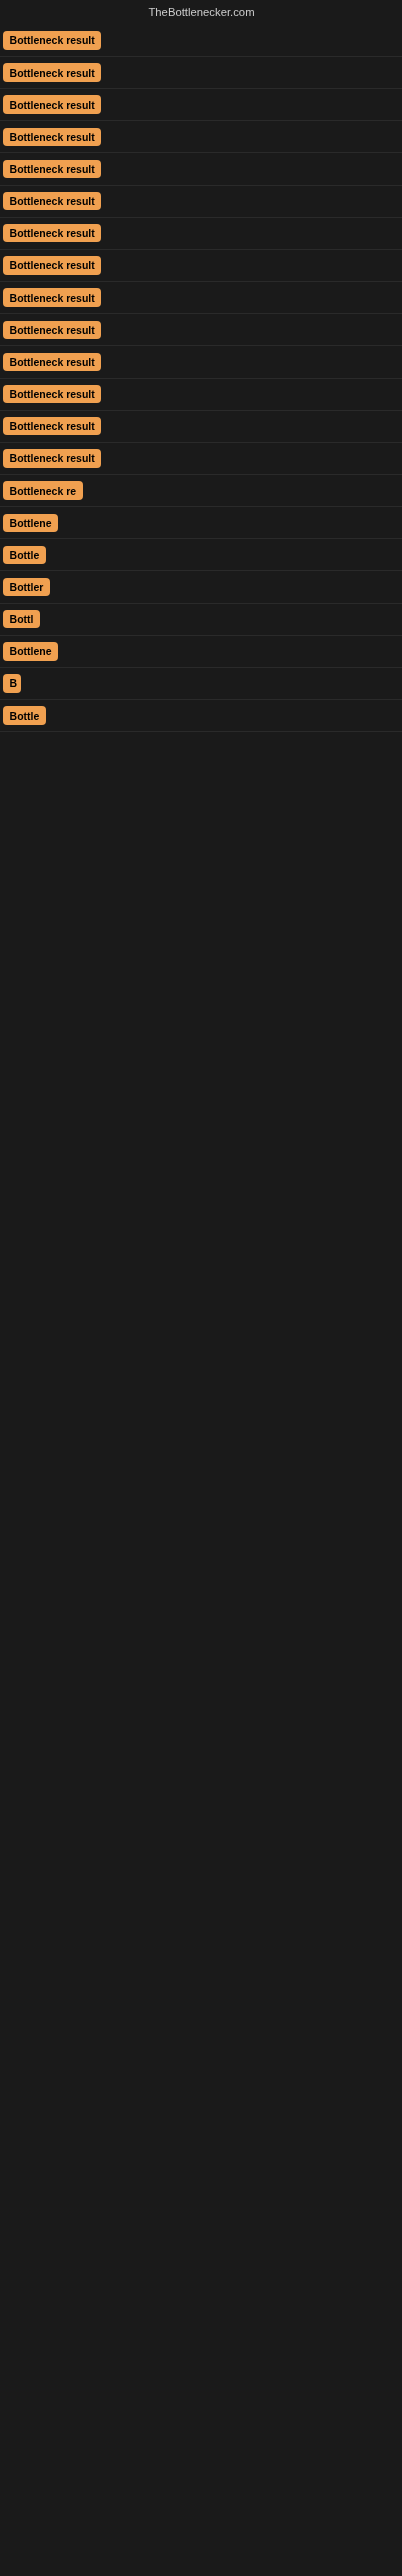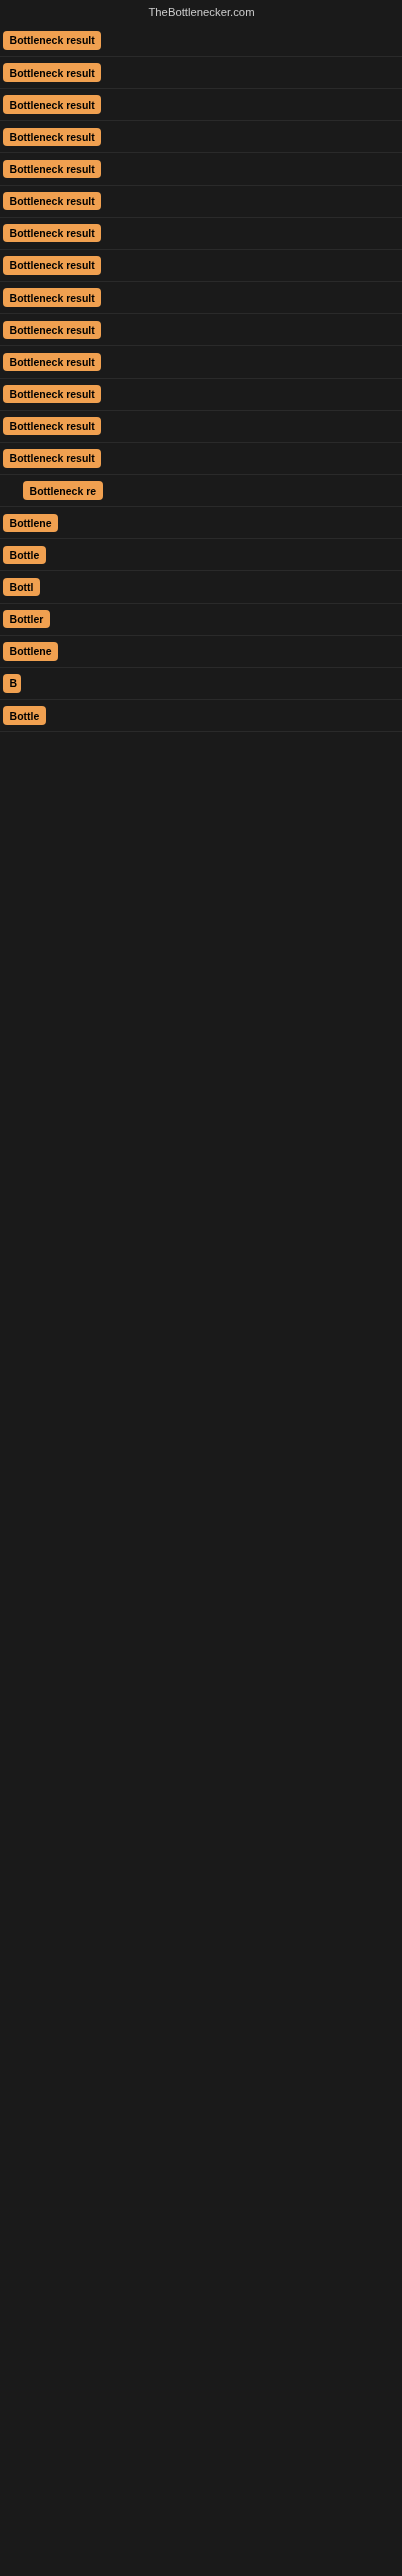--- a/index.html
+++ b/index.html
@@ -87,33 +87,33 @@
     <div class="row">
       <div class="bottleneck-badge" style="max-width: 125px;">Bottleneck result</div>
     </div>
     <div class="row">
       <div class="bottleneck-badge" style="max-width: 123px;">Bottleneck result</div>
     </div>
     <div class="row">
       <div class="bottleneck-badge" style="max-width: 121px;">Bottleneck result</div>
     </div>
     <div class="row">
-      <div class="bottleneck-badge" style="max-width: 89px; margin-left: 20px;">Bottleneck re</div>
+      <div class="bottleneck-badge" style="max-width: 89px;">Bottleneck re</div>
     </div>
     <div class="row">
       <div class="bottleneck-badge" style="max-width: 64px;">Bottlene</div>
     </div>
     <div class="row">
       <div class="bottleneck-badge" style="max-width: 52px;">Bottle</div>
     </div>
     <div class="row">
-      <div class="bottleneck-badge" style="max-width: 44px;">Bottl</div>
+      <div class="bottleneck-badge" style="max-width: 55px;">Bottler</div>
     </div>
     <div class="row">
-      <div class="bottleneck-badge" style="max-width: 55px;">Bottler</div>
+      <div class="bottleneck-badge" style="max-width: 44px;">Bottl</div>
     </div>
     <div class="row">
       <div class="bottleneck-badge" style="max-width: 64px;">Bottlene</div>
     </div>
     <div class="row">
       <div class="bottleneck-badge" style="max-width: 17.7px;">B</div>
     </div>
     <div class="row">
       <div class="bottleneck-badge" style="max-width: 52px;">Bottle</div>
     </div>

